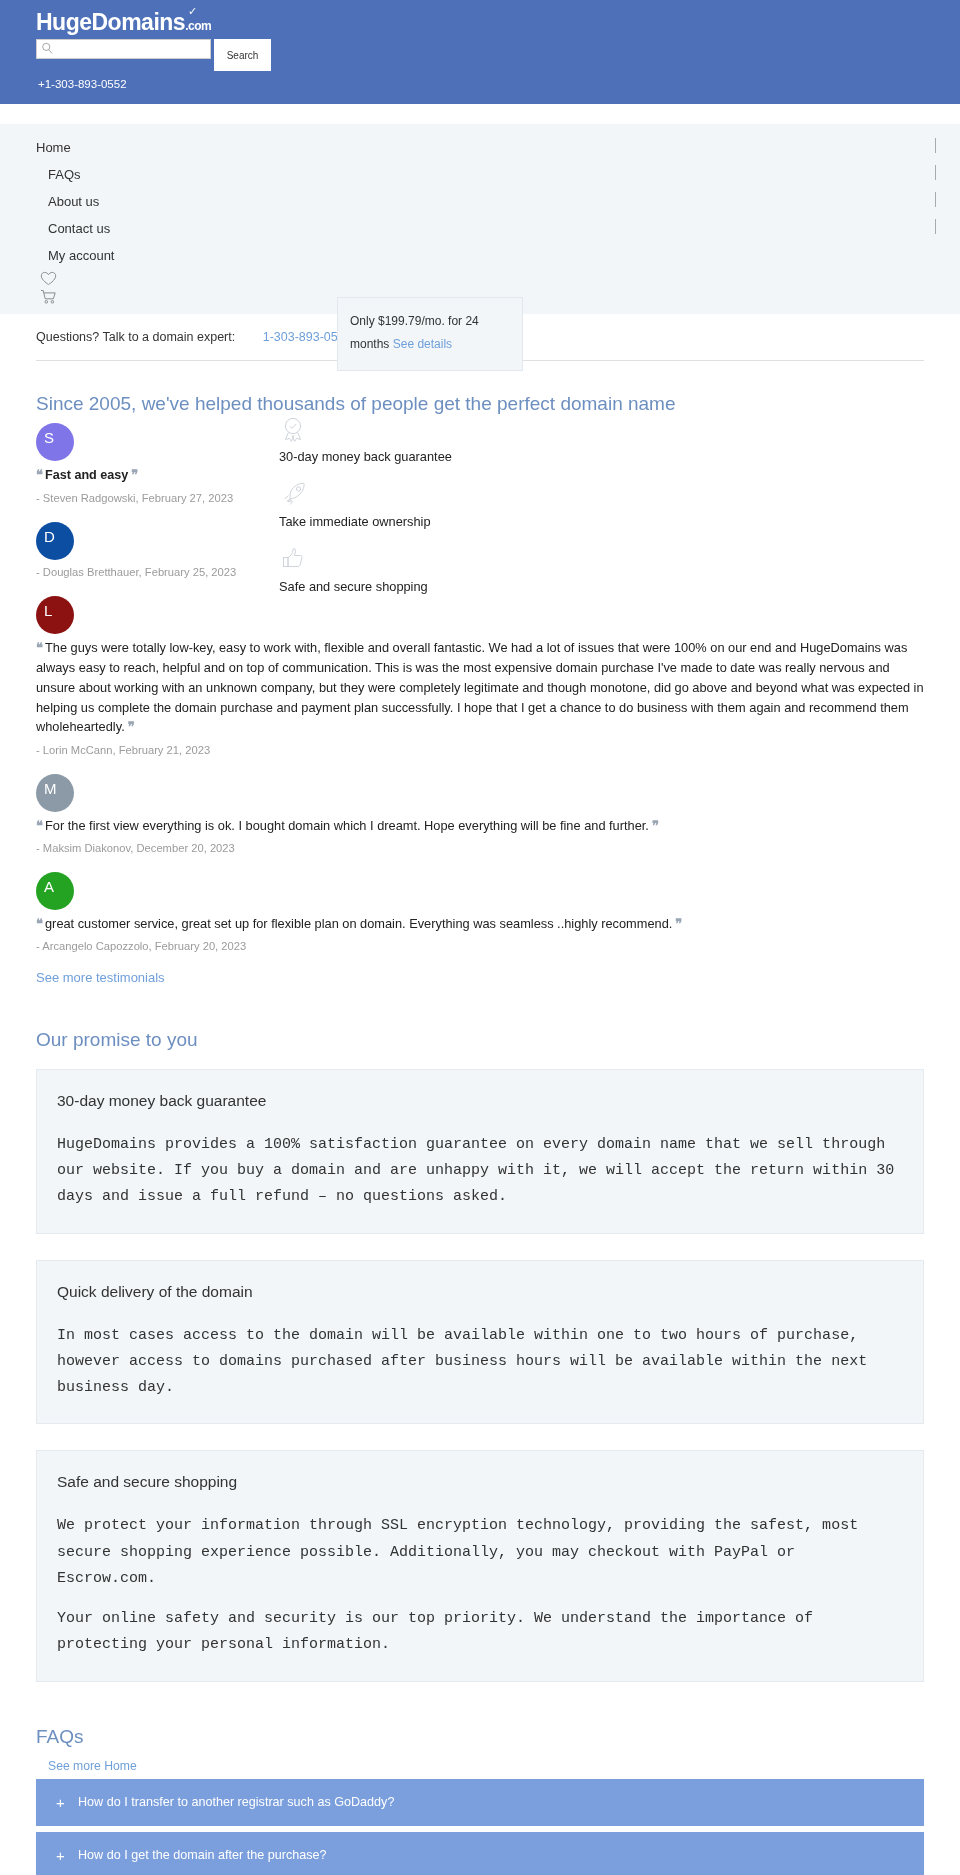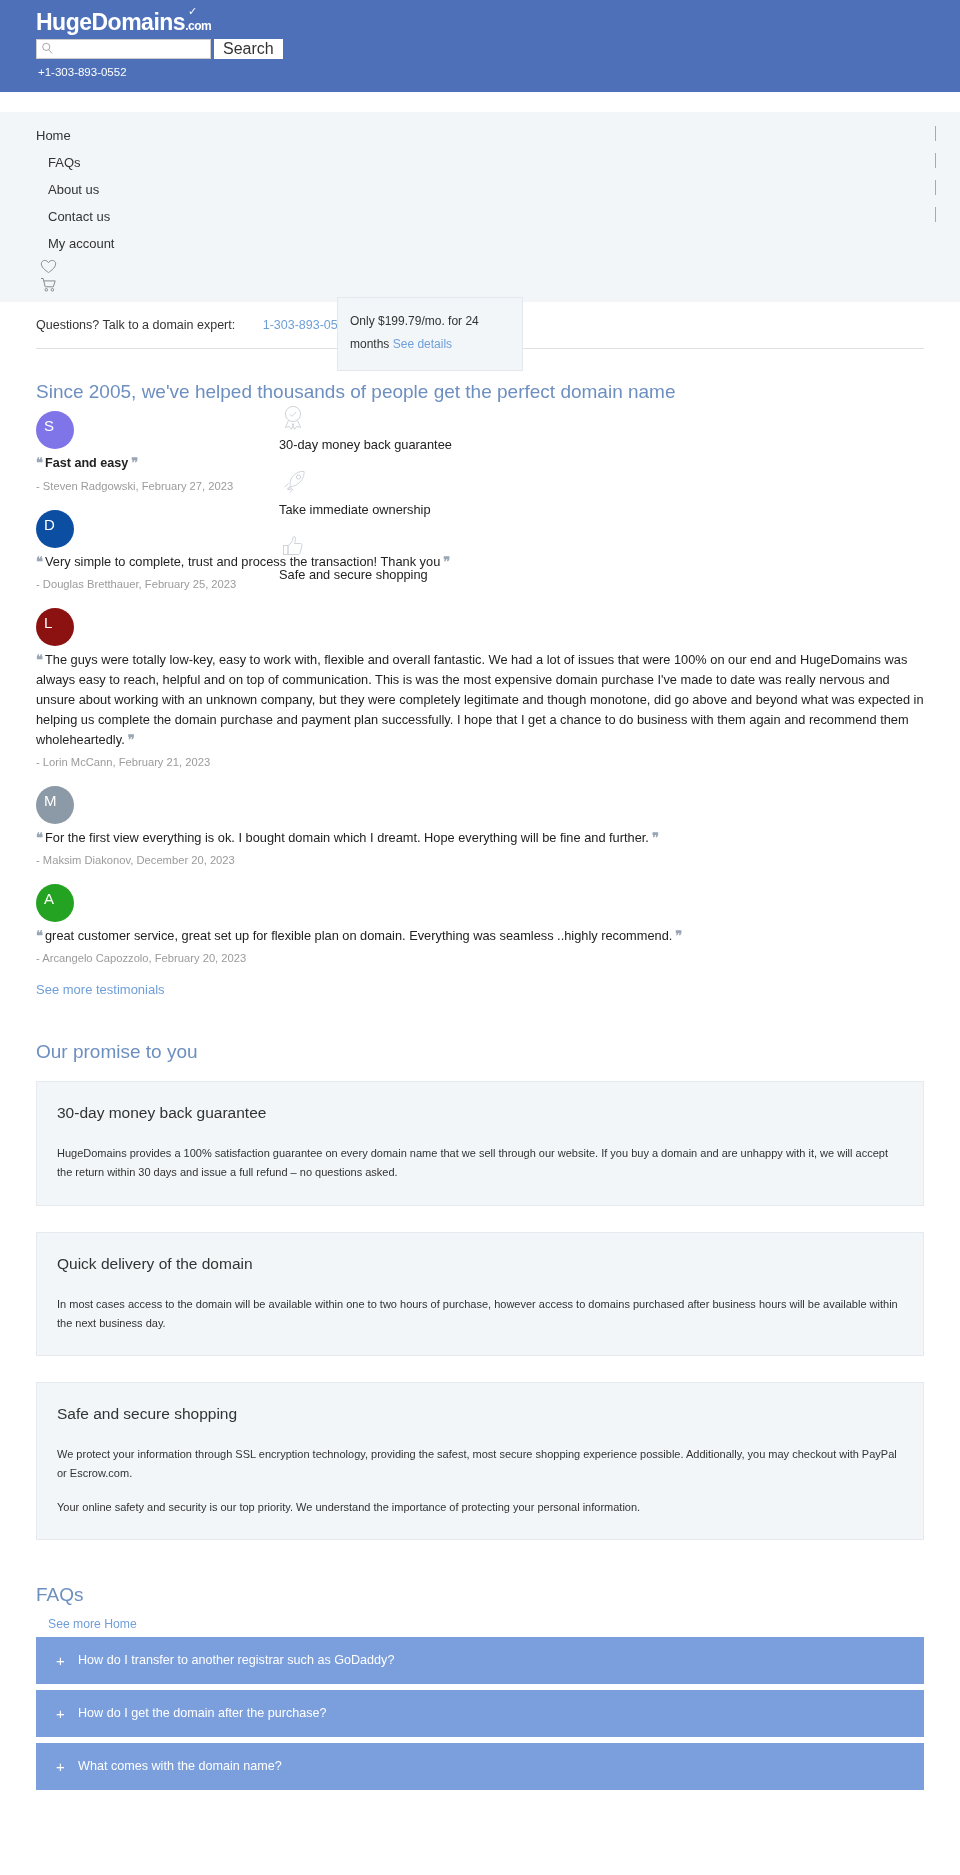--- a/index.html
+++ b/index.html
@@ -60,27 +60,27 @@
   .search-glass {
     position: absolute;
     left: 5px;
     top: 3px;
     width: 13px;
     height: 13px;
     pointer-events: none;
   }
   .search-btn {
     margin-left: 3px;
-    height: 20px;
+    height: 32px;
     min-width: 57px;
     background: #ffffff;
     border: 1px solid #ffffff;
     color: #333333;
     font-family: "Liberation Sans", sans-serif;
-    font-size: 16px;
+    font-size: 10px;
     cursor: pointer;
     padding: 0 8px;
   }
   .phone-top {
     padding-left: 38px;
     margin-top: 7px;
     color: #ffffff;
     font-size: 11.5px;
   }
 
@@ -209,23 +209,24 @@
     margin-bottom: 26px;
   }
   .promise-card h3 {
     margin: 0 0 22px 0;
     font-size: 15.5px;
     font-weight: normal;
     color: #333333;
   }
   .promise-card p {
     margin: 0 0 14px 0;
-    font-size: 11px;
+    font-size: 15px;
     line-height: 1.75;
     color: #333333;
+    font-family: Liberation Mono, monospace;
   }
   .promise-card p:last-child { margin-bottom: 0; }
 
   
   .faq-link {
     display: inline-block;
     color: #6f9fd8;
     font-size: 12.2px;
     text-decoration: none;
     margin: 0 0 6px 12px;
@@ -358,23 +359,20 @@
         <div class="avatar" style="background:#7f74e8">S</div>
         <div class="tm-quote bold">
           <span class="qmark open">❝</span><span>Fast and easy</span><span class="qmark close">❞</span>
         </div>
         <div class="tm-author">- Steven Radgowski, February 27, 2023</div>
       </div>
 
       
       <div class="tm">
         <div class="avatar" style="background:#0b4ea2">D</div>
-        <div class="tm-quote">
-          <span class="qmark open">❝</span><span>Very simple to complete, trust and process the transaction! Thank you</span><span class="qmark close">❞</span>
-        </div>
         <div class="tm-author">- Douglas Bretthauer, February 25, 2023</div>
       </div>
 
       
       <div class="tm">
         <div class="avatar" style="background:#8c1111">L</div>
         <div class="tm-quote">
           <span class="qmark open">❝</span><span>The guys were totally low-key, easy to work with, flexible and overall fantastic. We had a lot of issues that were 100% on our end and HugeDomains was always easy to reach, helpful and on top of communication. This is was the most expensive domain purchase I've made to date was really nervous and unsure about working with an unknown company, but they were completely legitimate and though monotone, did go above and beyond what was expected in helping us complete the domain purchase and payment plan successfully. I hope that I get a chance to do business with them again and recommend them wholeheartedly.</span><span class="qmark close">❞</span>
         </div>
         <div class="tm-author">- Lorin McCann, February 21, 2023</div>

